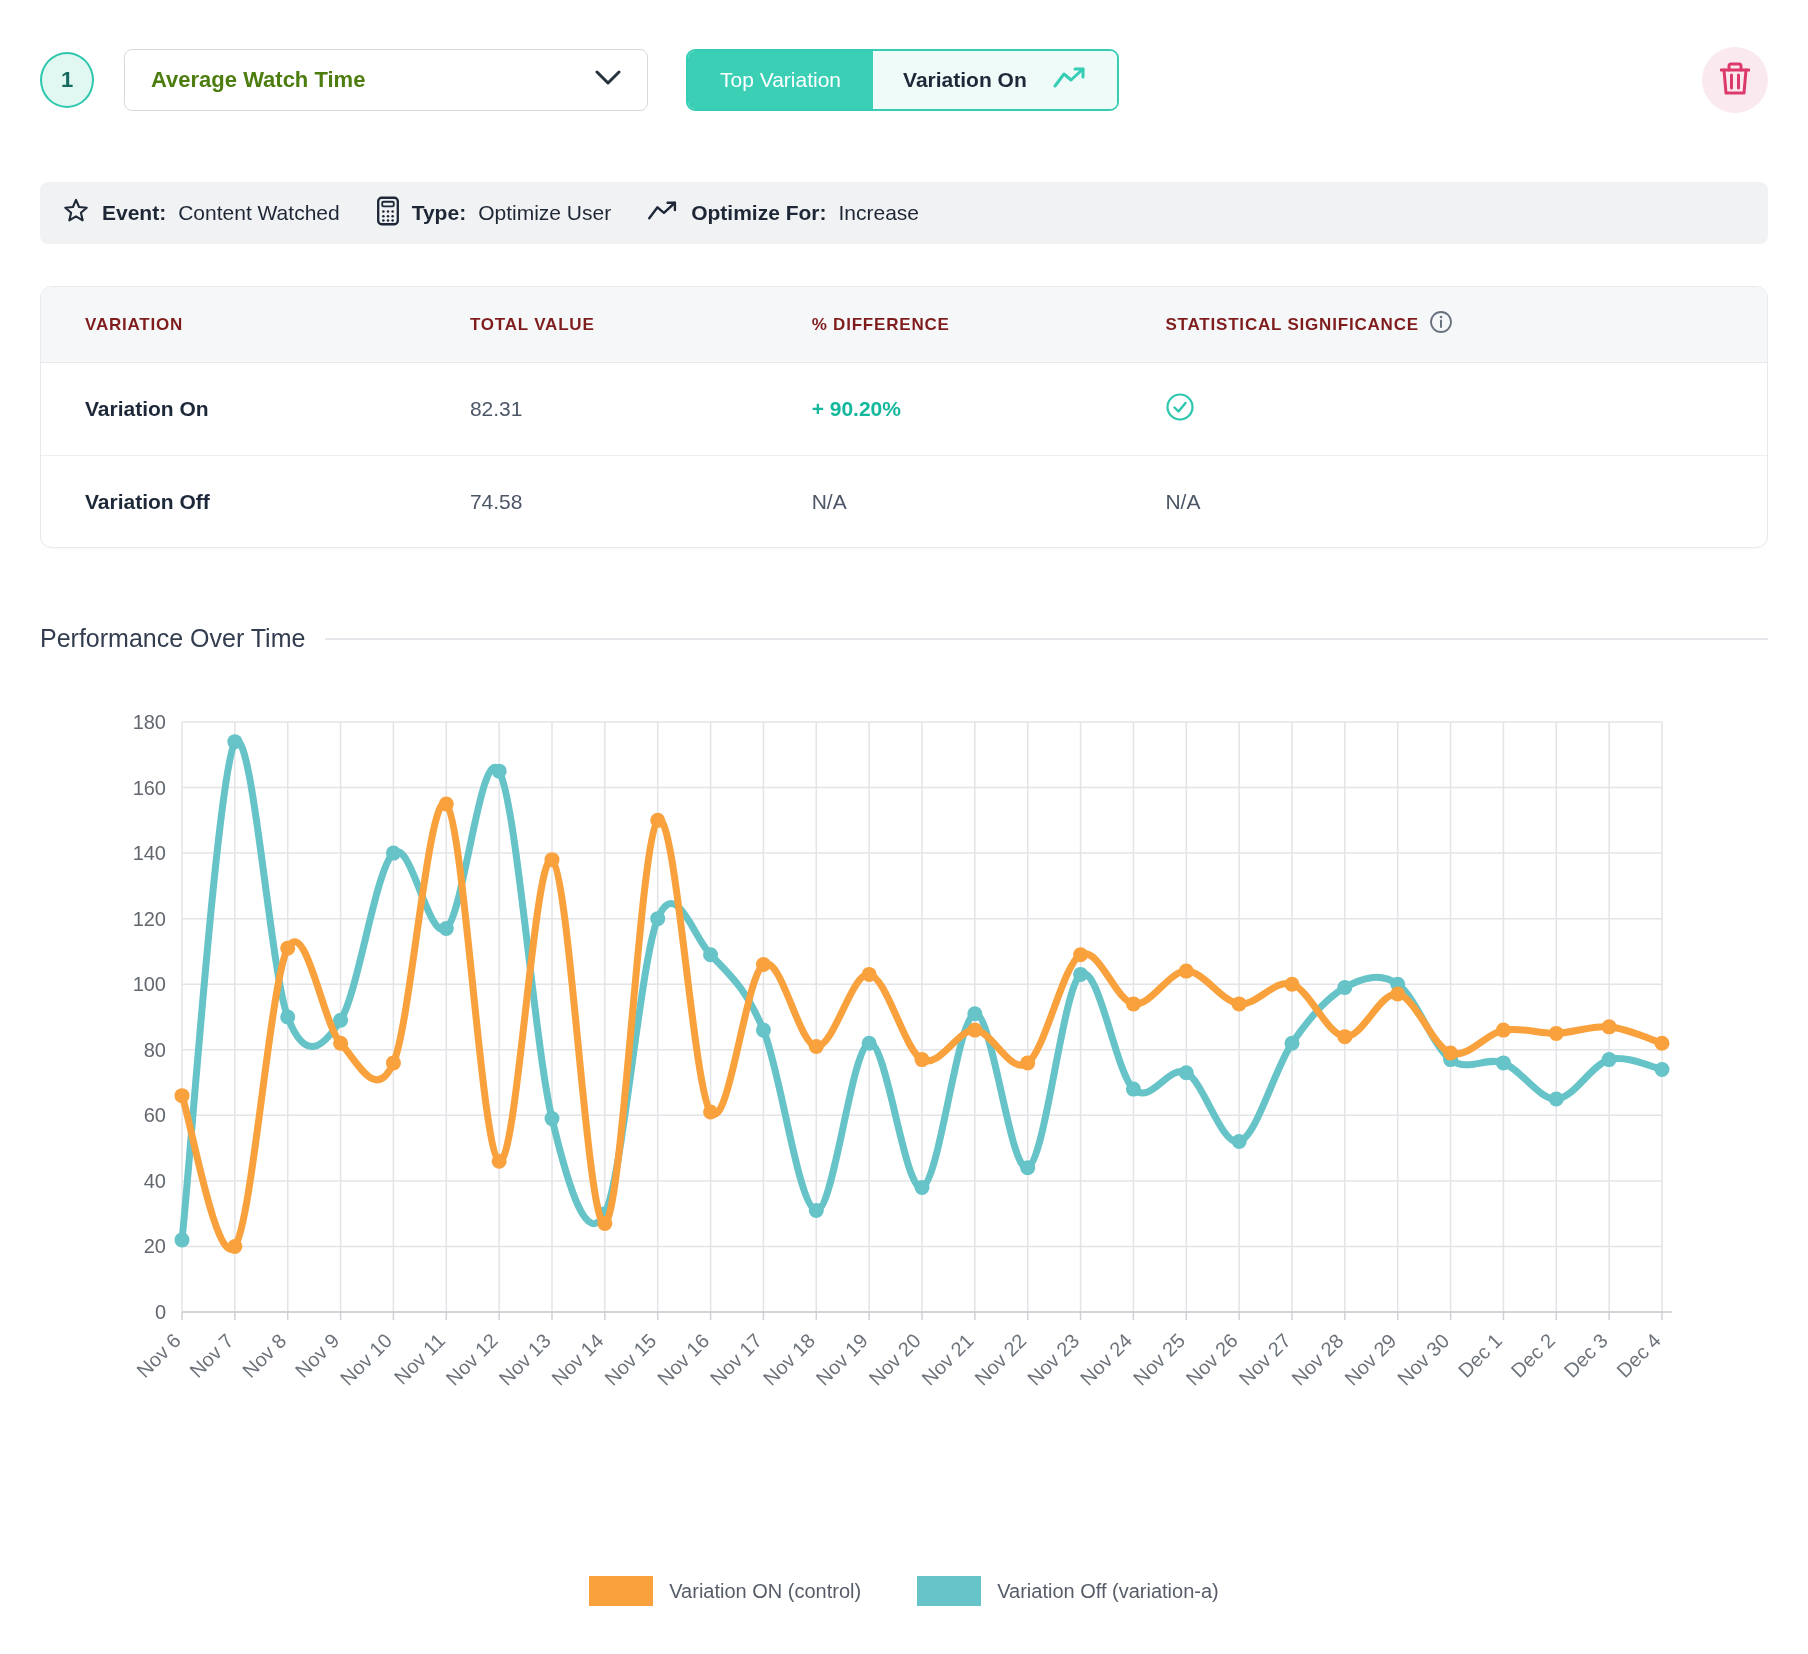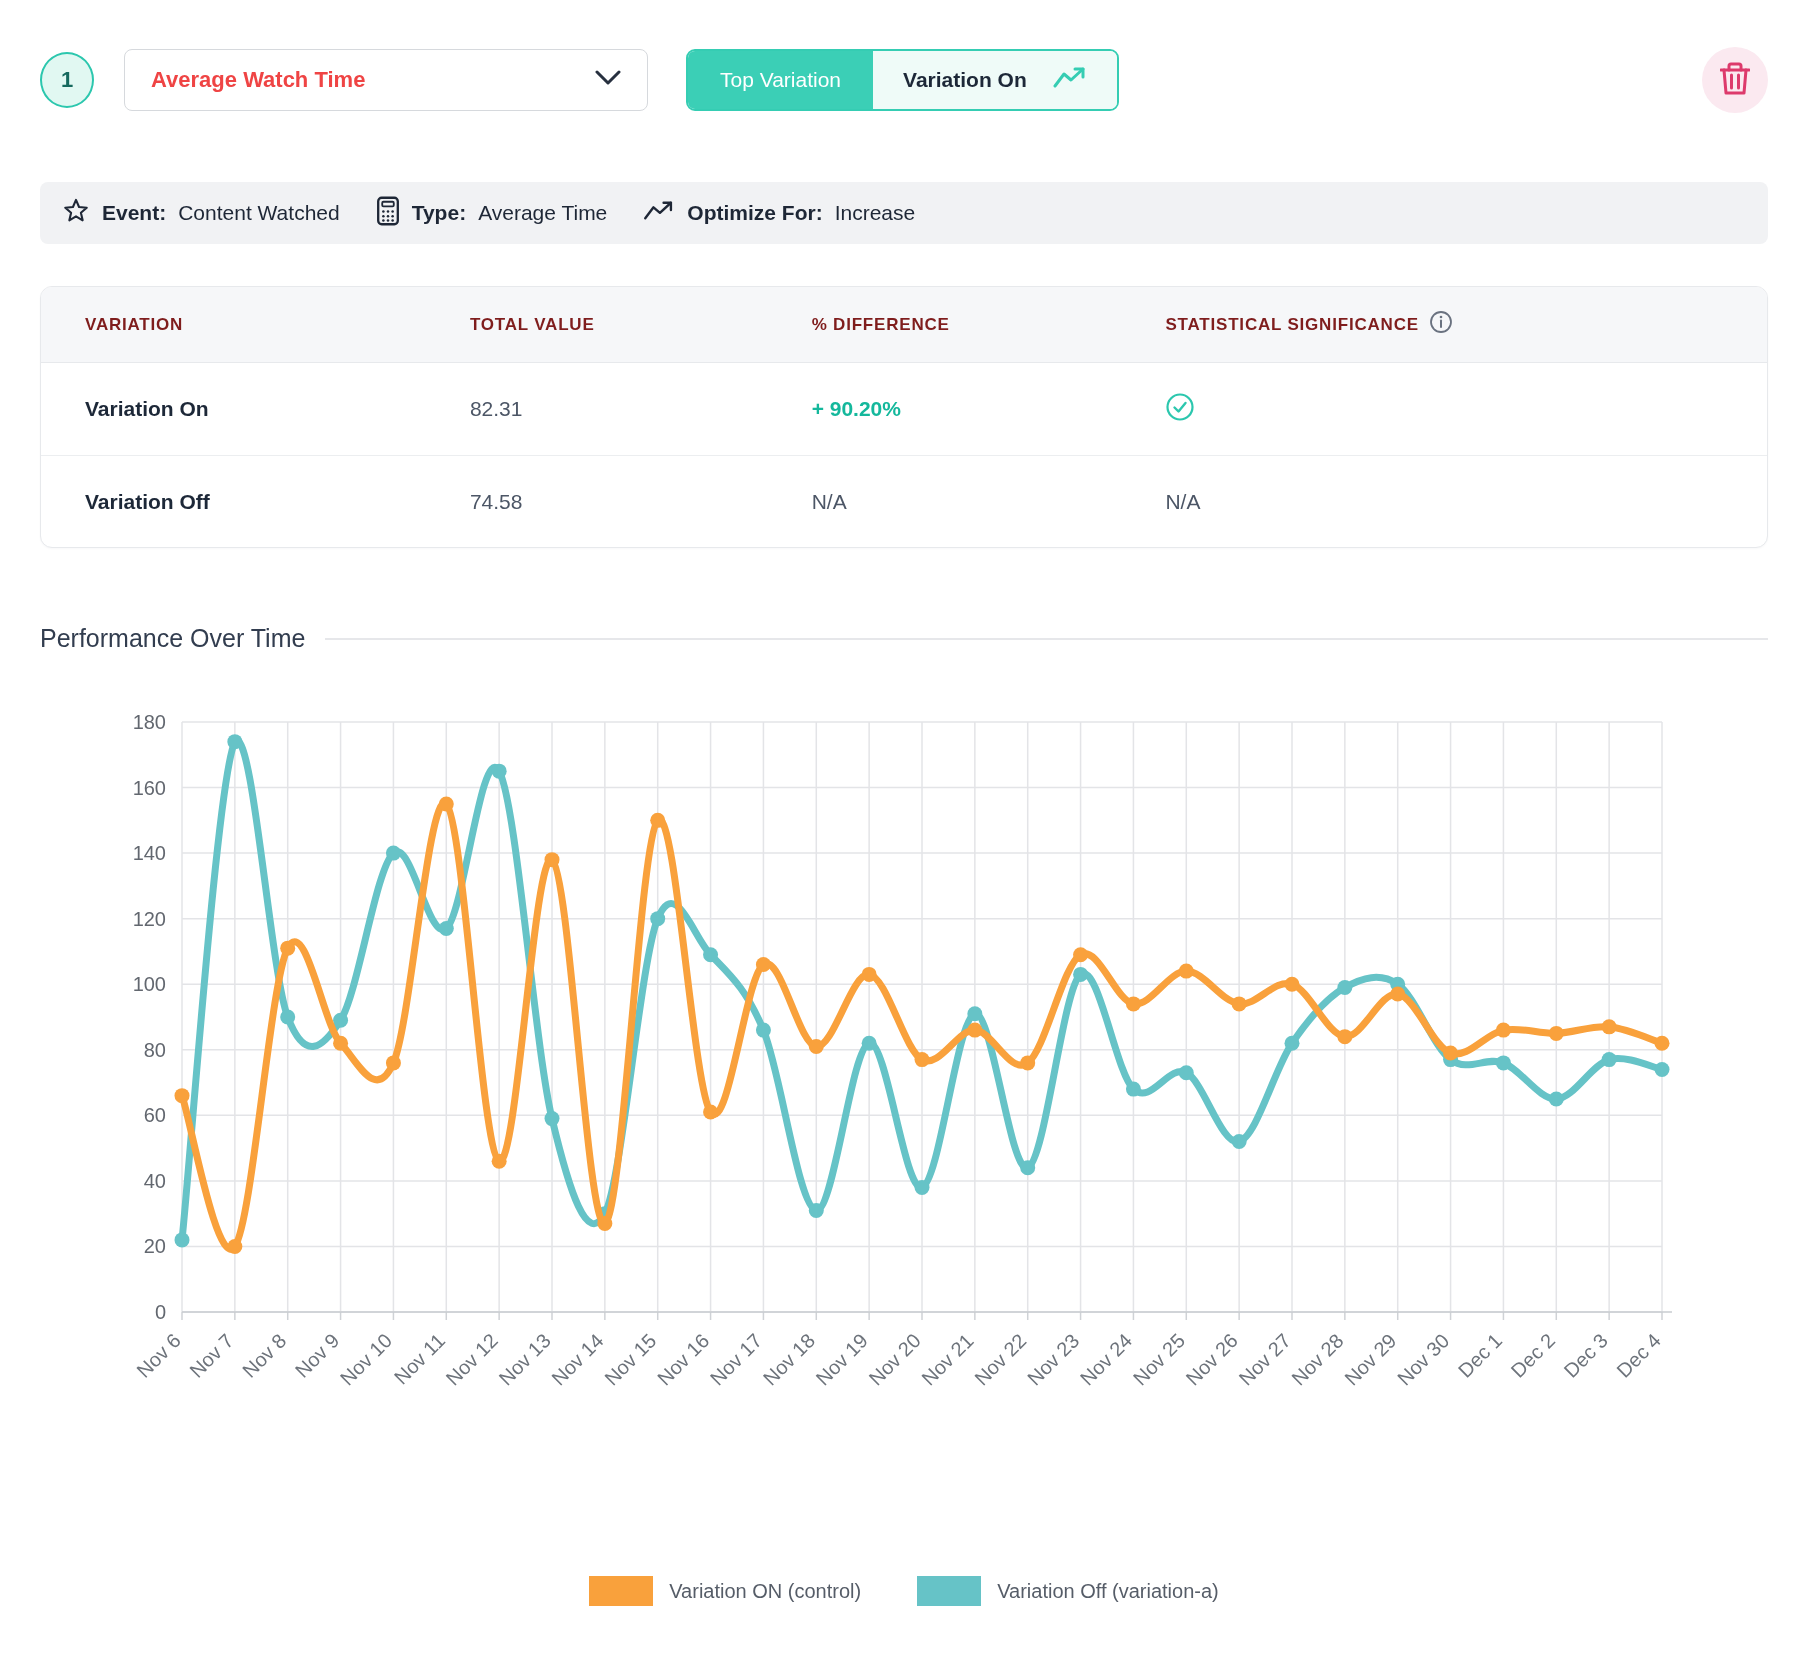--- a/index.html
+++ b/index.html
@@ -5,21 +5,21 @@
   * { box-sizing: border-box; margin: 0; padding: 0; }
   html,body { background:#ffffff; font-family:"Liberation Sans", sans-serif; }
   #app { position:relative; width:1808px; height:1654px; background:#fff; overflow:hidden; }
 
   
   .header-row { position:absolute; top:48px; left:40px; right:40px; height:64px; display:flex; align-items:center; }
   .index-badge { width:54px; height:56px; border-radius:50%; border:2.5px solid #2cc7ae; background:#e1f8f2;
     color:#15695e; font-size:22px; font-weight:bold; display:flex; align-items:center; justify-content:center; }
   .metric-select { margin-left:30px; width:524px; height:62px; border:1.5px solid #d6d9dd; border-radius:8px;
     background:#fff; display:flex; align-items:center; justify-content:space-between; padding:0 26px; cursor:pointer; }
-  .metric-select .label { font-size:22px; font-weight:bold; color:#ef4444; }
+  .metric-select .label { font-size:22px; font-weight:bold; color:#4d7c0f; }
   .toggle-group { margin-left:38px; height:62px; display:flex; border:2px solid #35cdb3; border-radius:9px; overflow:hidden; }
   .toggle-left { background:#3bcfb6; color:#ffffff; font-size:21px; font-weight:400; display:flex; align-items:center; padding:0 32px; cursor:pointer; }
   .toggle-right { background:#effbf8; color:#1d2838; font-size:21px; font-weight:600; display:flex; align-items:center; gap:26px; padding:0 30px; cursor:pointer; }
   .trash-btn { margin-left:auto; width:66px; height:66px; border-radius:50%; background:#fbe9f0; border:none;
     display:flex; align-items:center; justify-content:center; cursor:pointer; }
 
   
   .summary-bar { position:absolute; top:182px; left:40px; right:40px; height:62px; background:#f1f2f4; border-radius:8px;
     display:flex; align-items:center; padding:0 22px; gap:14px; }
   .summary-item { display:flex; align-items:center; gap:12px; margin-right:22px; }
@@ -115,21 +115,21 @@
               <circle cx="6" cy="17.5" r="1.1"></circle>
               <circle cx="10" cy="17.5" r="1.1"></circle>
               <circle cx="14" cy="17.5" r="1.1"></circle>
               <circle cx="6" cy="21.2" r="1.1"></circle>
               <circle cx="10" cy="21.2" r="1.1"></circle>
               <circle cx="14" cy="21.2" r="1.1"></circle>
             </g>
           </svg>
       </span>
       <span class="lab">Type:</span>
-      <span class="val">Average Time</span>
+      <span class="val">Optimize User</span>
     </span>
     <span class="summary-item">
       <span>
         <svg width="32" height="22" viewBox="0 0 34 24">
             <path d="M2 20 L11 8 L18 14 L30 3" fill="none" stroke="#1e2736" stroke-width="2.6" stroke-linecap="round" stroke-linejoin="round"></path>
             <path d="M22 3 L30 3 L30 11" fill="none" stroke="#1e2736" stroke-width="2.6" stroke-linecap="round" stroke-linejoin="round"></path>
           </svg>
       </span>
       <span class="lab">Optimize For:</span>
       <span class="val">Increase</span>

